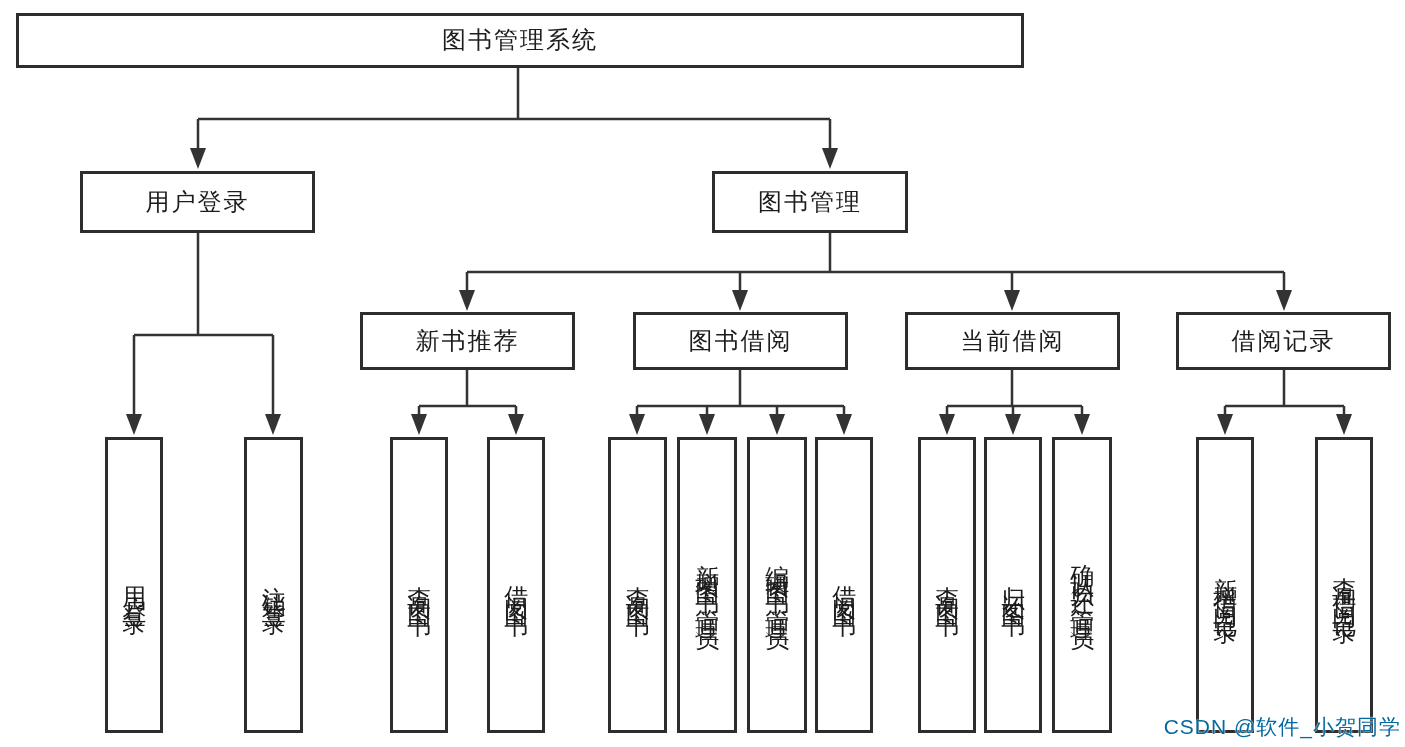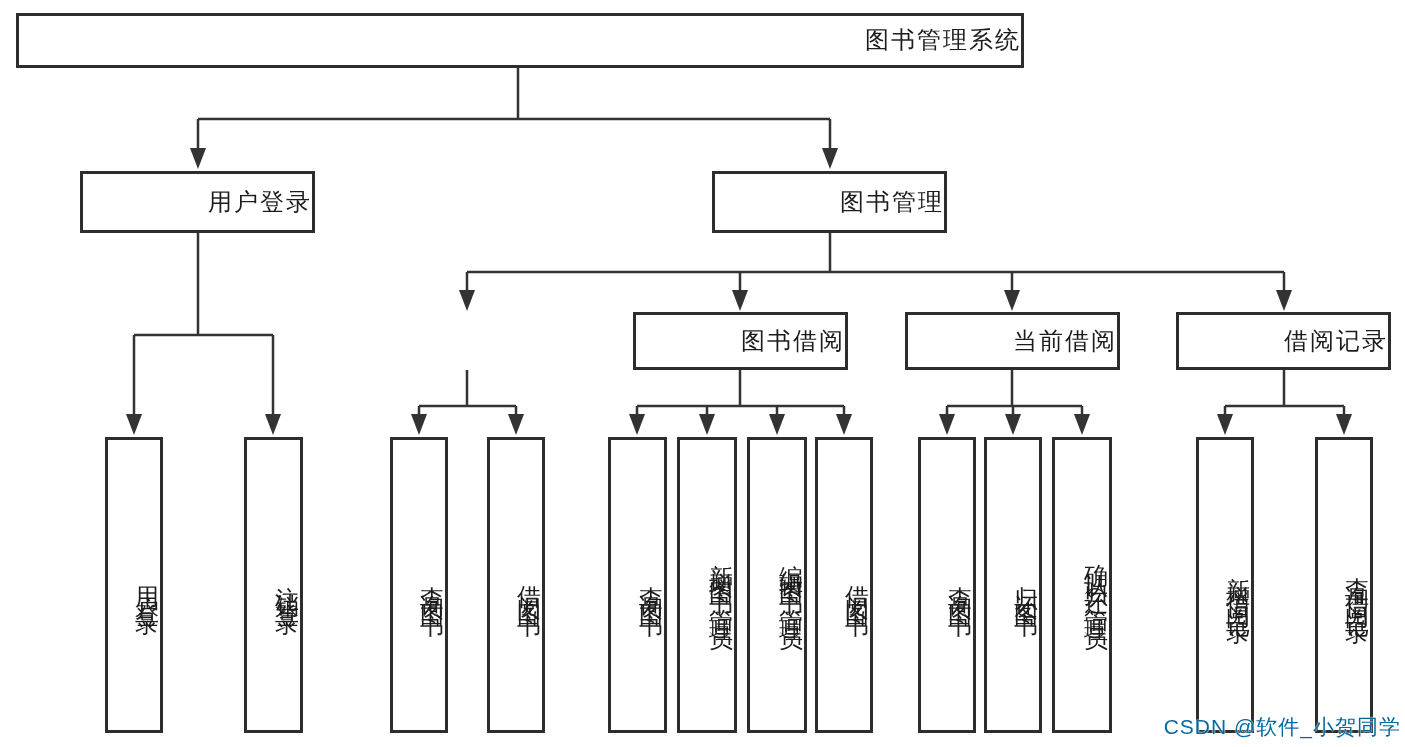--- a/index.html
+++ b/index.html
@@ -6,21 +6,21 @@
   body{
     width:1405px;height:747px;position:relative;overflow:hidden;
     background:#ffffff;
     font-family:"Liberation Sans","DejaVu Sans",sans-serif;
   }
   .stage{position:absolute;inset:0;width:1405px;height:747px;}
   svg.connectors{position:absolute;left:0;top:0;}
   .box{
     position:absolute;box-sizing:border-box;background:#ffffff;
     border:3px solid #2d2d2d;
-    display:flex;align-items:center;justify-content:flex-end;
+    display:flex;align-items:center;justify-content:center;
     color:#1c1c1c;
   }
   .box .label{
     font-size:24px;letter-spacing:2px;line-height:1.2;white-space:nowrap;
   }
   .box.v .label{
     writing-mode:vertical-rl;text-orientation:mixed;
     font-size:24px;letter-spacing:9px;line-height:1.1;white-space:normal;
   }
   .watermark{
@@ -66,24 +66,27 @@
     </g>
   </svg>
 
   <div class="box h" style="left:16px;top:13px;width:1008px;height:55px">
     <span class="label">图书管理系统</span>
   </div>
 
   <div class="box h" style="left:80px;top:171px;width:235px;height:62px">
     <span class="label">用户登录</span>
   </div>
-  <div class="box h" style="left:712px;top:171px;width:235px;height:62px">
+  <div class="box h" style="left:712px;top:171px;width:196px;height:62px">
     <span class="label">图书管理</span>
   </div>
 
+  <div class="box h" style="left:360px;top:312px;width:215px;height:58px">
+    <span class="label">新书推荐</span>
+  </div>
   <div class="box h" style="left:633px;top:312px;width:215px;height:58px">
     <span class="label">图书借阅</span>
   </div>
   <div class="box h" style="left:905px;top:312px;width:215px;height:58px">
     <span class="label">当前借阅</span>
   </div>
   <div class="box h" style="left:1176px;top:312px;width:215px;height:58px">
     <span class="label">借阅记录</span>
   </div>
 

